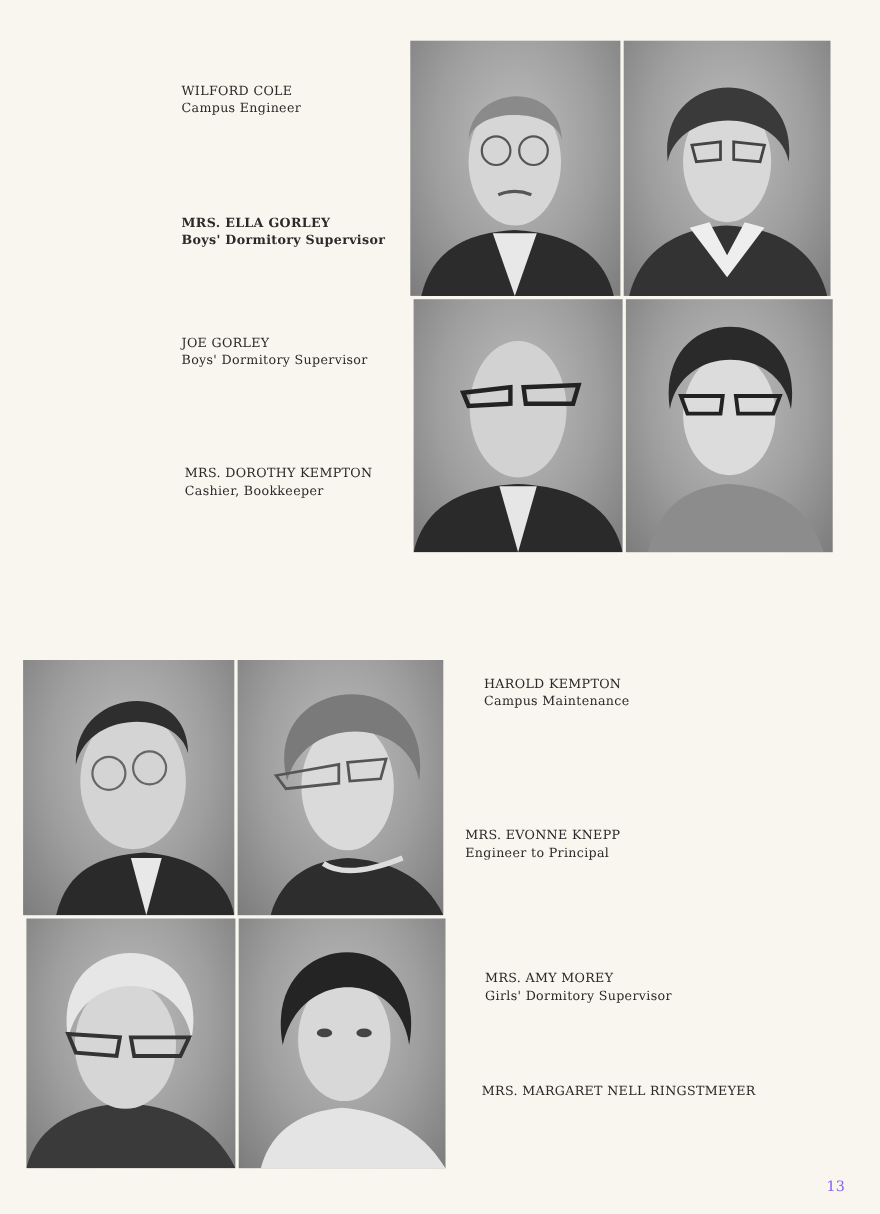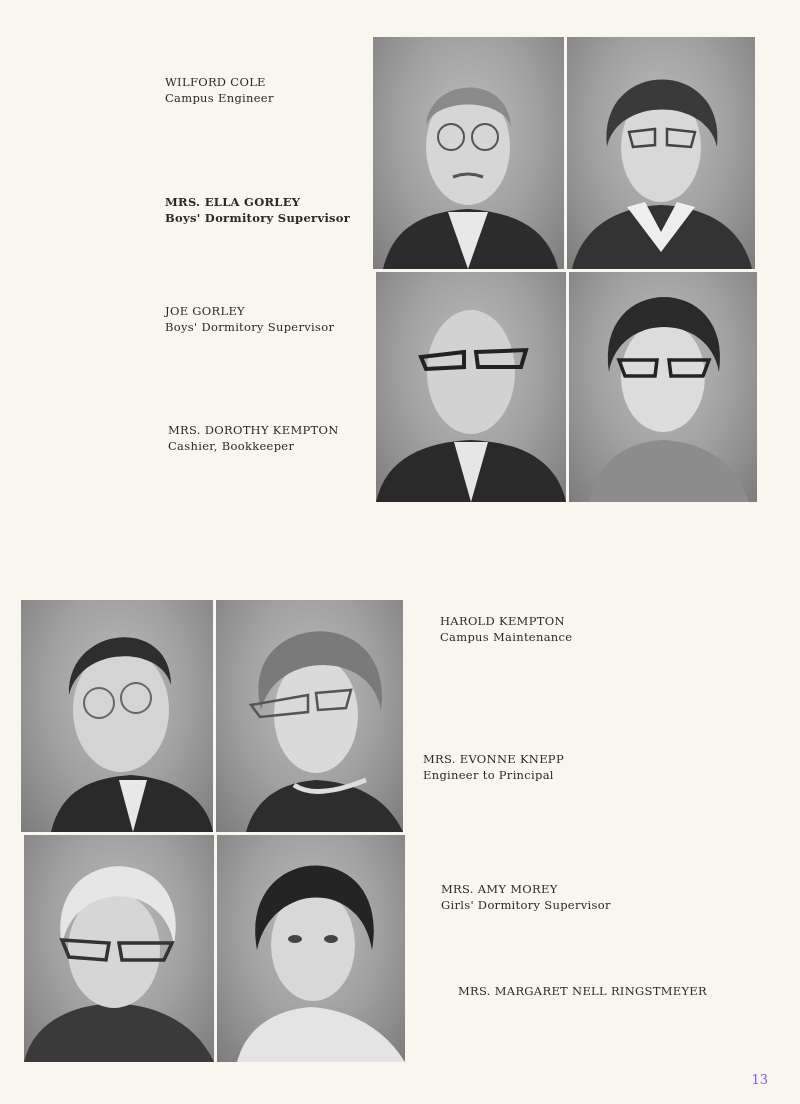--- a/index.html
+++ b/index.html
@@ -130,18 +130,18 @@
     <span class="role">Campus Maintenance</span>
   </div>
   <div class="caption" style="left:423px; top:751px;">
     <span class="name">MRS. EVONNE KNEPP</span>
     <span class="role">Engineer to Principal</span>
   </div>
   <div class="caption" style="left:441px; top:861px;margin-top:20px;">
     <span class="name">MRS. AMY MOREY</span>
     <span class="role">Girls' Dormitory Supervisor</span>
   </div>
-  <div class="caption" style="left:438px; top:983px;margin-left:20px;">
+  <div class="caption" style="left:438px; top:983px;">
     <span class="name">MRS. MARGARET NELL RINGSTMEYER</span>
   </div>
 
   <div class="page-number">13</div>
 </div>
 
 </body></html>

